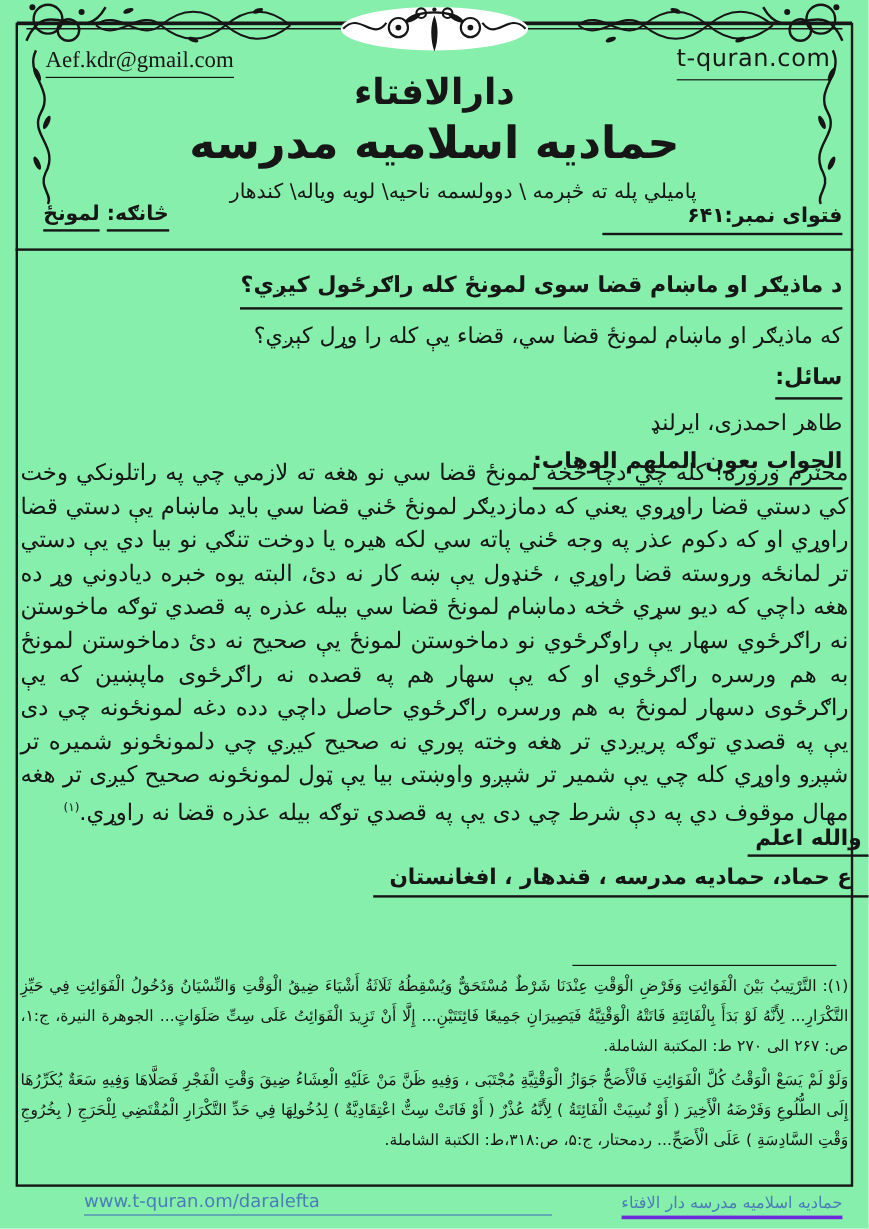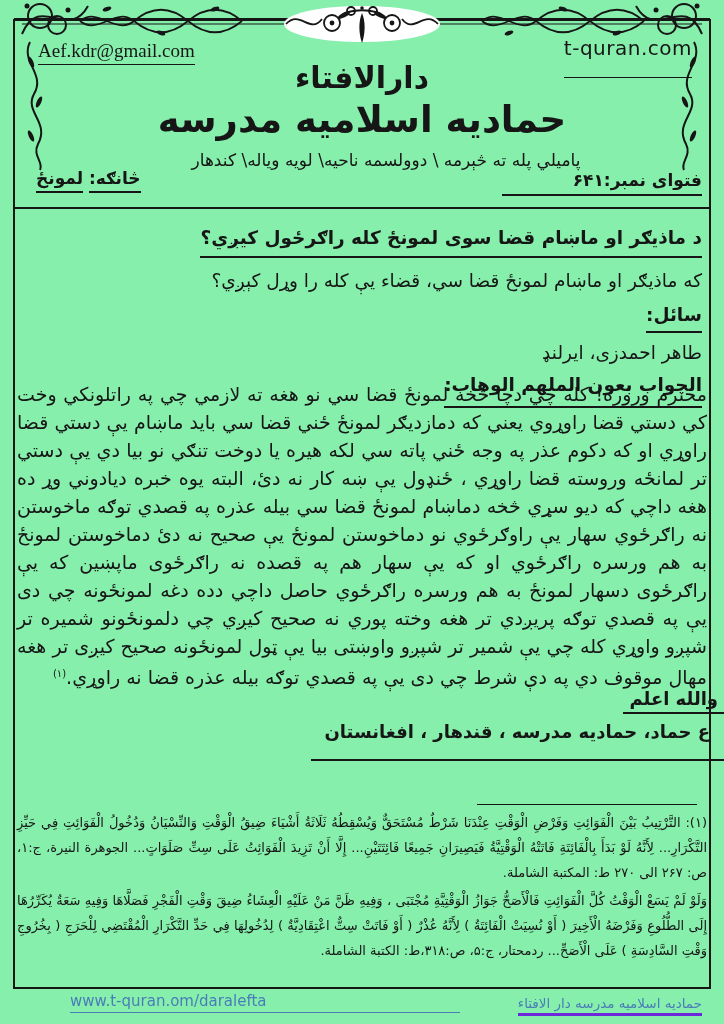--- a/index.html
+++ b/index.html
@@ -17,21 +17,21 @@
   }
   .ornament{position:absolute;left:0;top:0;z-index:3;}
   
   .email{
     position:absolute;left:38px;top:40px;z-index:4;
     font-family:"Liberation Serif",serif;font-size:19px;
     border-bottom:1.5px solid #161616;padding-bottom:2px;
   }
   .website{
     position:absolute;right:32px;top:36px;z-index:4;font-size:20px;
-    border-bottom:1.5px solid #161616;padding-bottom:17px;letter-spacing:.5px;
+    border-bottom:1.5px solid #161616;padding-bottom:6px;letter-spacing:.5px;
   }
   .org-title{
     position:absolute;left:0;right:0;top:60px;text-align:center;
     font-size:30px;font-weight:bold;direction:rtl;
   }
   .org-name{
     position:absolute;left:0;right:0;top:98px;text-align:center;
     font-size:37px;font-weight:bold;direction:rtl;
   }
   .address{
@@ -63,21 +63,21 @@
   
   .answer{
     position:absolute;left:17px;right:17px;top:380px;direction:rtl;
     text-align:justify;font-size:19px;line-height:28px;
   }
   .answer sup{font-size:10px;}
   
   .signature{position:absolute;left:0;right:0;top:688px;direction:rtl;}
   .sig1{display:inline-block;font-size:18px;font-weight:bold;border-bottom:2px solid #161616;padding:0 6px 3px 6px;}
   .sig2{display:block;margin-top:7px;}
-  .sig2 span{display:inline-block;font-size:18px;font-weight:bold;border-bottom:2px solid #161616;padding:0 14px 17px 14px;}
+  .sig2 span{display:inline-block;font-size:18px;font-weight:bold;border-bottom:2px solid #161616;padding:0 14px 4px 14px;}
   
   .fn-sep{position:absolute;right:27px;top:804px;width:220px;border-top:1.5px solid #161616;}
   .footnotes{
     position:absolute;left:17px;right:17px;top:810px;direction:rtl;
     text-align:justify;font-size:13px;line-height:25px;
   }
   .footnotes p{margin:0 0 3px 0;}
   
   .footer-url{
     position:absolute;left:70px;top:992px;width:390px;

